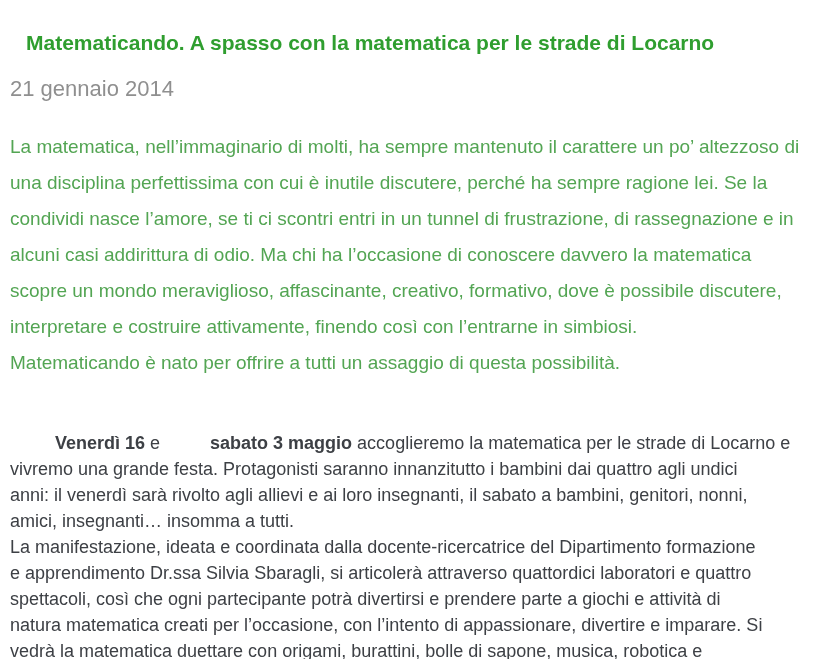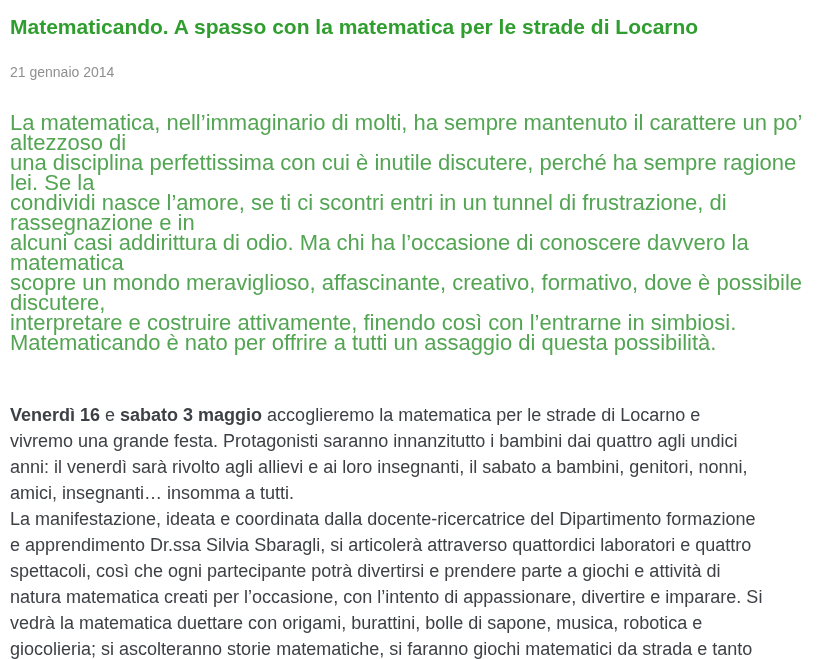--- a/index.html
+++ b/index.html
@@ -10,43 +10,43 @@
     background: #ffffff;
     overflow: hidden;
     font-family: "Liberation Sans", "DejaVu Sans", sans-serif;
   }
   .page { padding: 13px 12px 0 10px; }
   .title {
     font-size: 21px;
     line-height: 27px;
     font-weight: bold;
     color: var(--title-green, #2f9e2f);
-    margin: 0;
+    margin: 16px;
   }
   .date {
-    font-size: 14px;
+    font-size: 22px;
     line-height: 21px;
     color: var(--date-gray, #8f8f8f);
     margin-top: 22px;
   }
   .intro {
-    font-size: 22px;
-    line-height: 20px;
+    font-size: 19px;
+    line-height: 36px;
     color: var(--body-green, #53a553);
     margin: 30px 0 0 0;
     white-space: pre-line;
   }
   .event {
     font-size: 18px;
     line-height: 26px;
     color: var(--text-dark, #3d4045);
     margin: 49px 0 0 0;
     white-space: pre-line;
   }
-  .event strong { font-weight: bold; }
+  .event strong { font-weight: bold; margin-left: 45px; }
 </style>
 </head>
 <body>
 
 <div class="page">
   <h1 class="title">Matematicando. A spasso con la matematica per le strade di Locarno</h1>
   <div class="date">21 gennaio 2014</div>
   <p class="intro">La matematica, nell’immaginario di molti, ha sempre mantenuto il carattere un po’ altezzoso di
 una disciplina perfettissima con cui è inutile discutere, perché ha sempre ragione lei. Se la
 condividi nasce l’amore, se ti ci scontri entri in un tunnel di frustrazione, di rassegnazione e in

